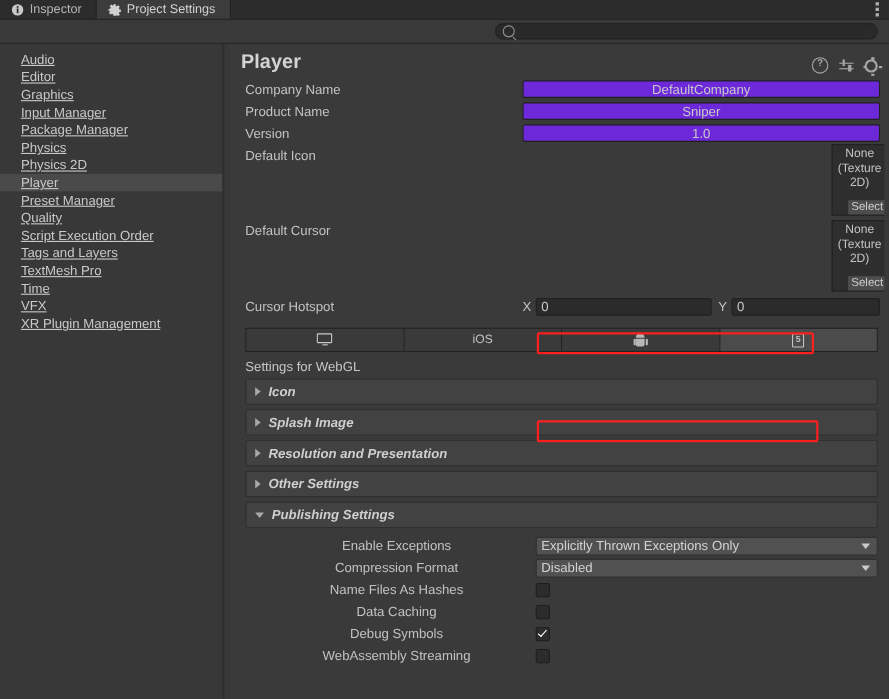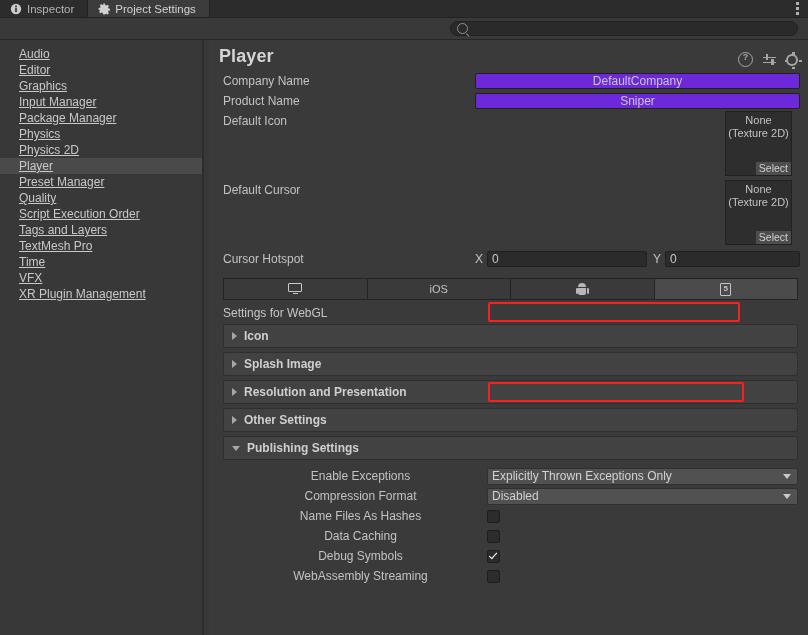--- a/index.html
+++ b/index.html
@@ -231,23 +231,23 @@
     padding-left: 14px;
     box-sizing: border-box;
   }
   .objblock-label {
     font-size: 12px;
     color: #c2c2c2;
     padding-top: 3px;
   }
   .objfield {
     position: absolute;
-    right: 16px;
+    right: 1px;
     top: 0;
-    width: 67px;
+    width: 51px;
     height: 65px;
     background: #2e2e2e;
     border: 1px solid #212121;
     box-sizing: border-box;
     display: flex;
     flex-direction: column;
     align-items: center;
   }
   .objfield .none {
     font-size: 11px;
@@ -361,20 +361,21 @@
   .fold {
     margin: 0 10px 4px 14px;
     height: 24px;
     background: #424242;
     border: 1px solid #2f2f2f;
     box-sizing: border-box;
     display: flex;
     align-items: center;
     padding-left: 8px;
     border-radius: 2px;
+    font-style: italic;
   }
   .arrow-r {
     width: 0; height: 0;
     border-left: 5px solid #a8a8a8;
     border-top: 4px solid transparent;
     border-bottom: 4px solid transparent;
     margin-right: 7px;
     flex: none;
   }
   .arrow-d {
@@ -539,20 +540,24 @@
     </div>
 
     <div class="frow">
       <div class="flabel">Company Name</div>
       <div class="finput">DefaultCompany</div>
     </div>
     <div class="frow">
       <div class="flabel">Product Name</div>
       <div class="finput">Sniper</div>
     </div>
+    <div class="frow">
+      <div class="flabel">Version</div>
+      <div class="finput">1.0</div>
+    </div>
 
     <div class="objblock-wrap">
       <div class="objblock-label">Default Icon</div>
       <div class="objfield">
         <div class="none">
           <span>None</span><br>
           <span>(Texture 2D)</span>
         </div>
         <div class="selbtn">Select</div>
       </div>

